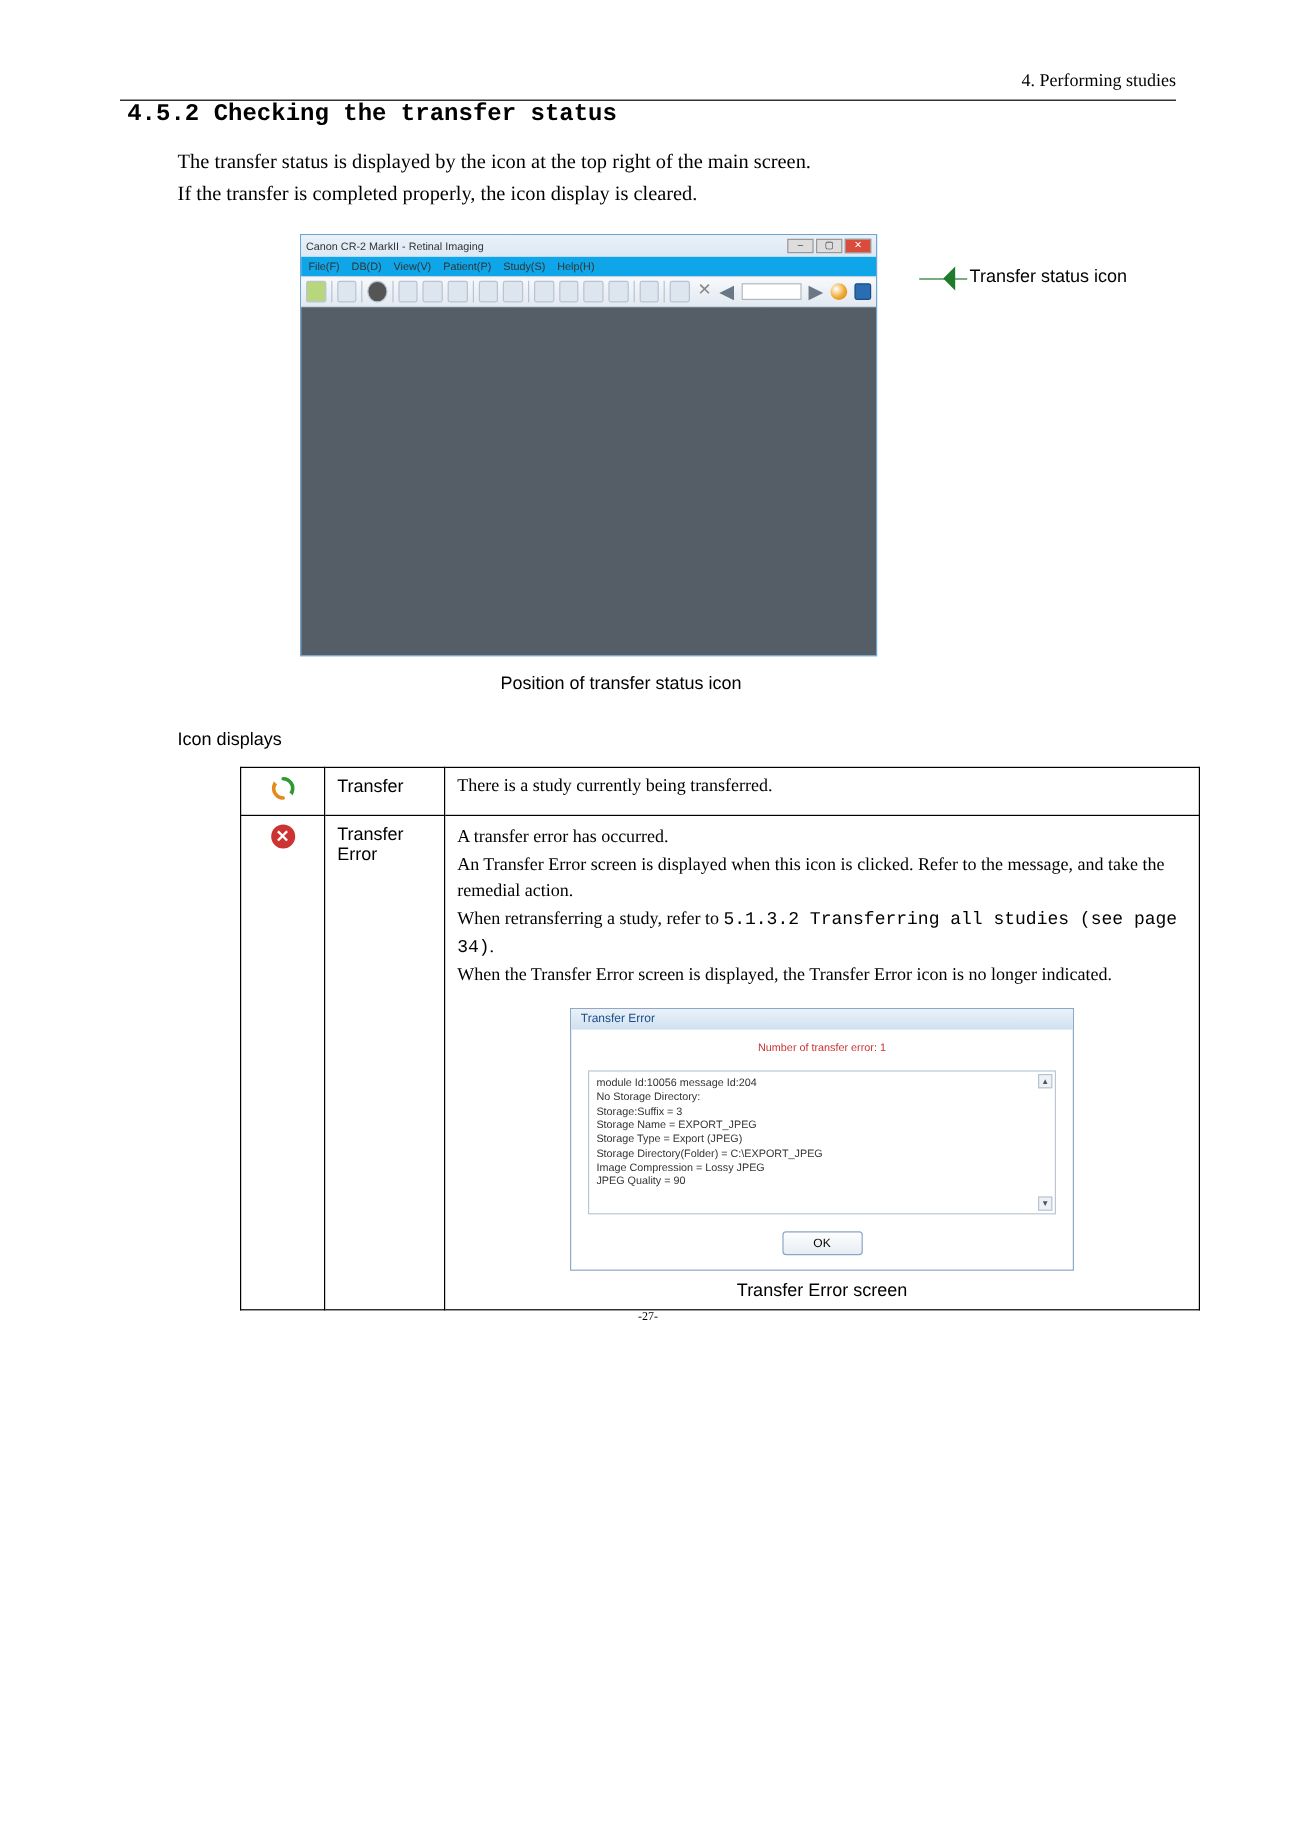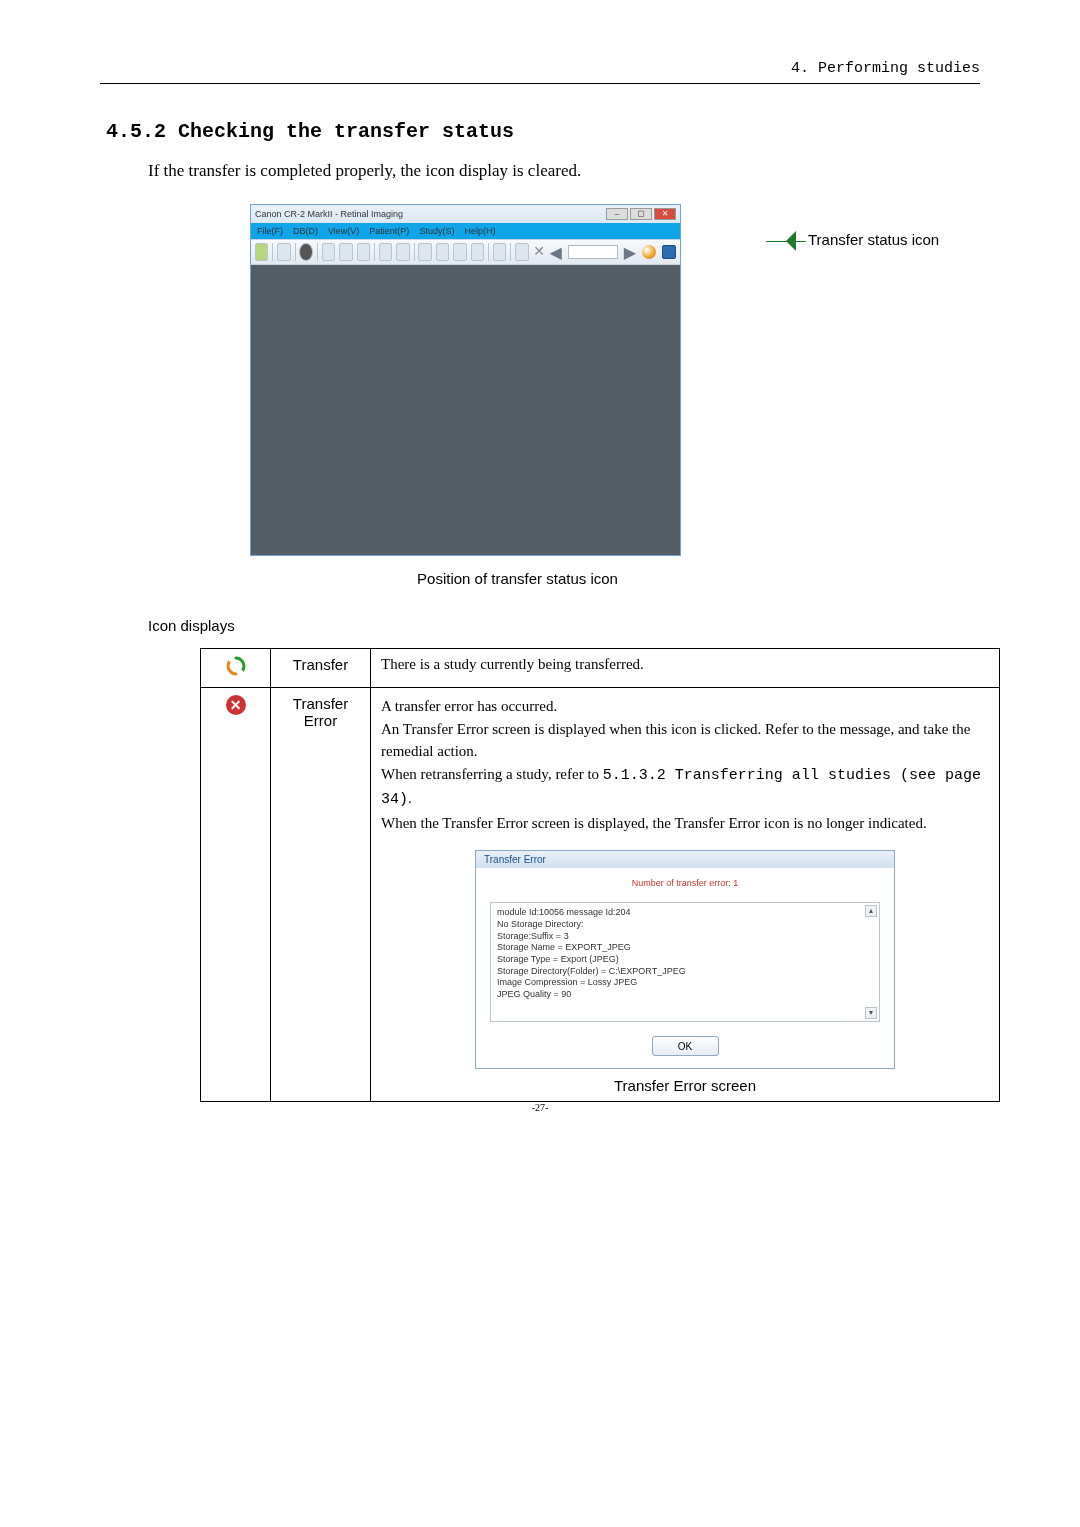--- a/index.html
+++ b/index.html
@@ -6,25 +6,24 @@
     body {
       font-family: "Times New Roman", serif;
       background: #fff;
       width: 1080px;
       margin: 0 auto;
       padding: 60px 100px;
       color: #000;
     }
     .page-header {
       text-align: right;
-      font-family: Liberation Mono, monospace;
+      font-family: Liberation Serif, serif;
       font-size: 15px;
       padding-bottom: 6px;
       border-bottom: 1.5px solid #000;
-      margin-bottom: 36px;
     }
     .section-heading {
       font-family: Liberation Mono, monospace;
       font-size: 20px;
       margin-bottom: 14px;
       margin-left: 6px;
     }
     .intro {
       font-size: 17px;
       line-height: 1.6;
@@ -32,21 +31,21 @@
       margin-bottom: 20px;
     }
 
     
     .figure-wrap {
       margin-left: 150px;
       position: relative;
       margin-bottom: 14px;
     }
     .app-window {
-      width: 431px;
+      width: 481px;
       background: #fff;
       border: 1px solid #6da4d3;
     }
     .titlebar {
       height: 18px;
       background: linear-gradient(#eaf1f8, #dbe8f5);
       display: flex;
       justify-content: space-between;
       align-items: center;
       font-size: 9px;
@@ -177,21 +176,21 @@
       padding: 7px 10px;
       vertical-align: top;
     }
     table.icon-table th {
       font-family: Arial, sans-serif;
       font-weight: normal;
       text-align: center;
       background: #fff;
     }
     td.icon-cell { text-align: center; vertical-align: middle; width: 70px; }
-    td.status-cell { font-family: Arial, sans-serif; vertical-align: middle; width: 100px; text-align: center; }
+    td.status-cell { font-family: Arial, sans-serif; vertical-align: middle; width: 100px; }
     .transfer-ico {
       width: 20px;
       height: 20px;
       display: inline-block;
       position: relative;
     }
     .transfer-ico svg { width: 20px; height: 20px; }
     .error-ico {
       width: 20px;
       height: 20px;
@@ -280,20 +279,21 @@
 <body>
 
 <div class="page-header">4. Performing studies</div>
 
 <h2 class="section-heading">
   <span>4.5.2</span>
   <span>Checking the transfer status</span>
 </h2>
 
 <div class="intro">
+  <div>The transfer status is displayed by the icon at the top right of the main screen.</div>
   <div>If the transfer is completed properly, the icon display is cleared.</div>
 </div>
 
 <div class="figure-wrap">
   <div class="app-window">
     <div class="titlebar">
       <span>Canon CR-2 MarkII - Retinal Imaging</span>
       <span class="win-controls">
         <span class="win-btn">–</span>
         <span class="win-btn">▢</span>

